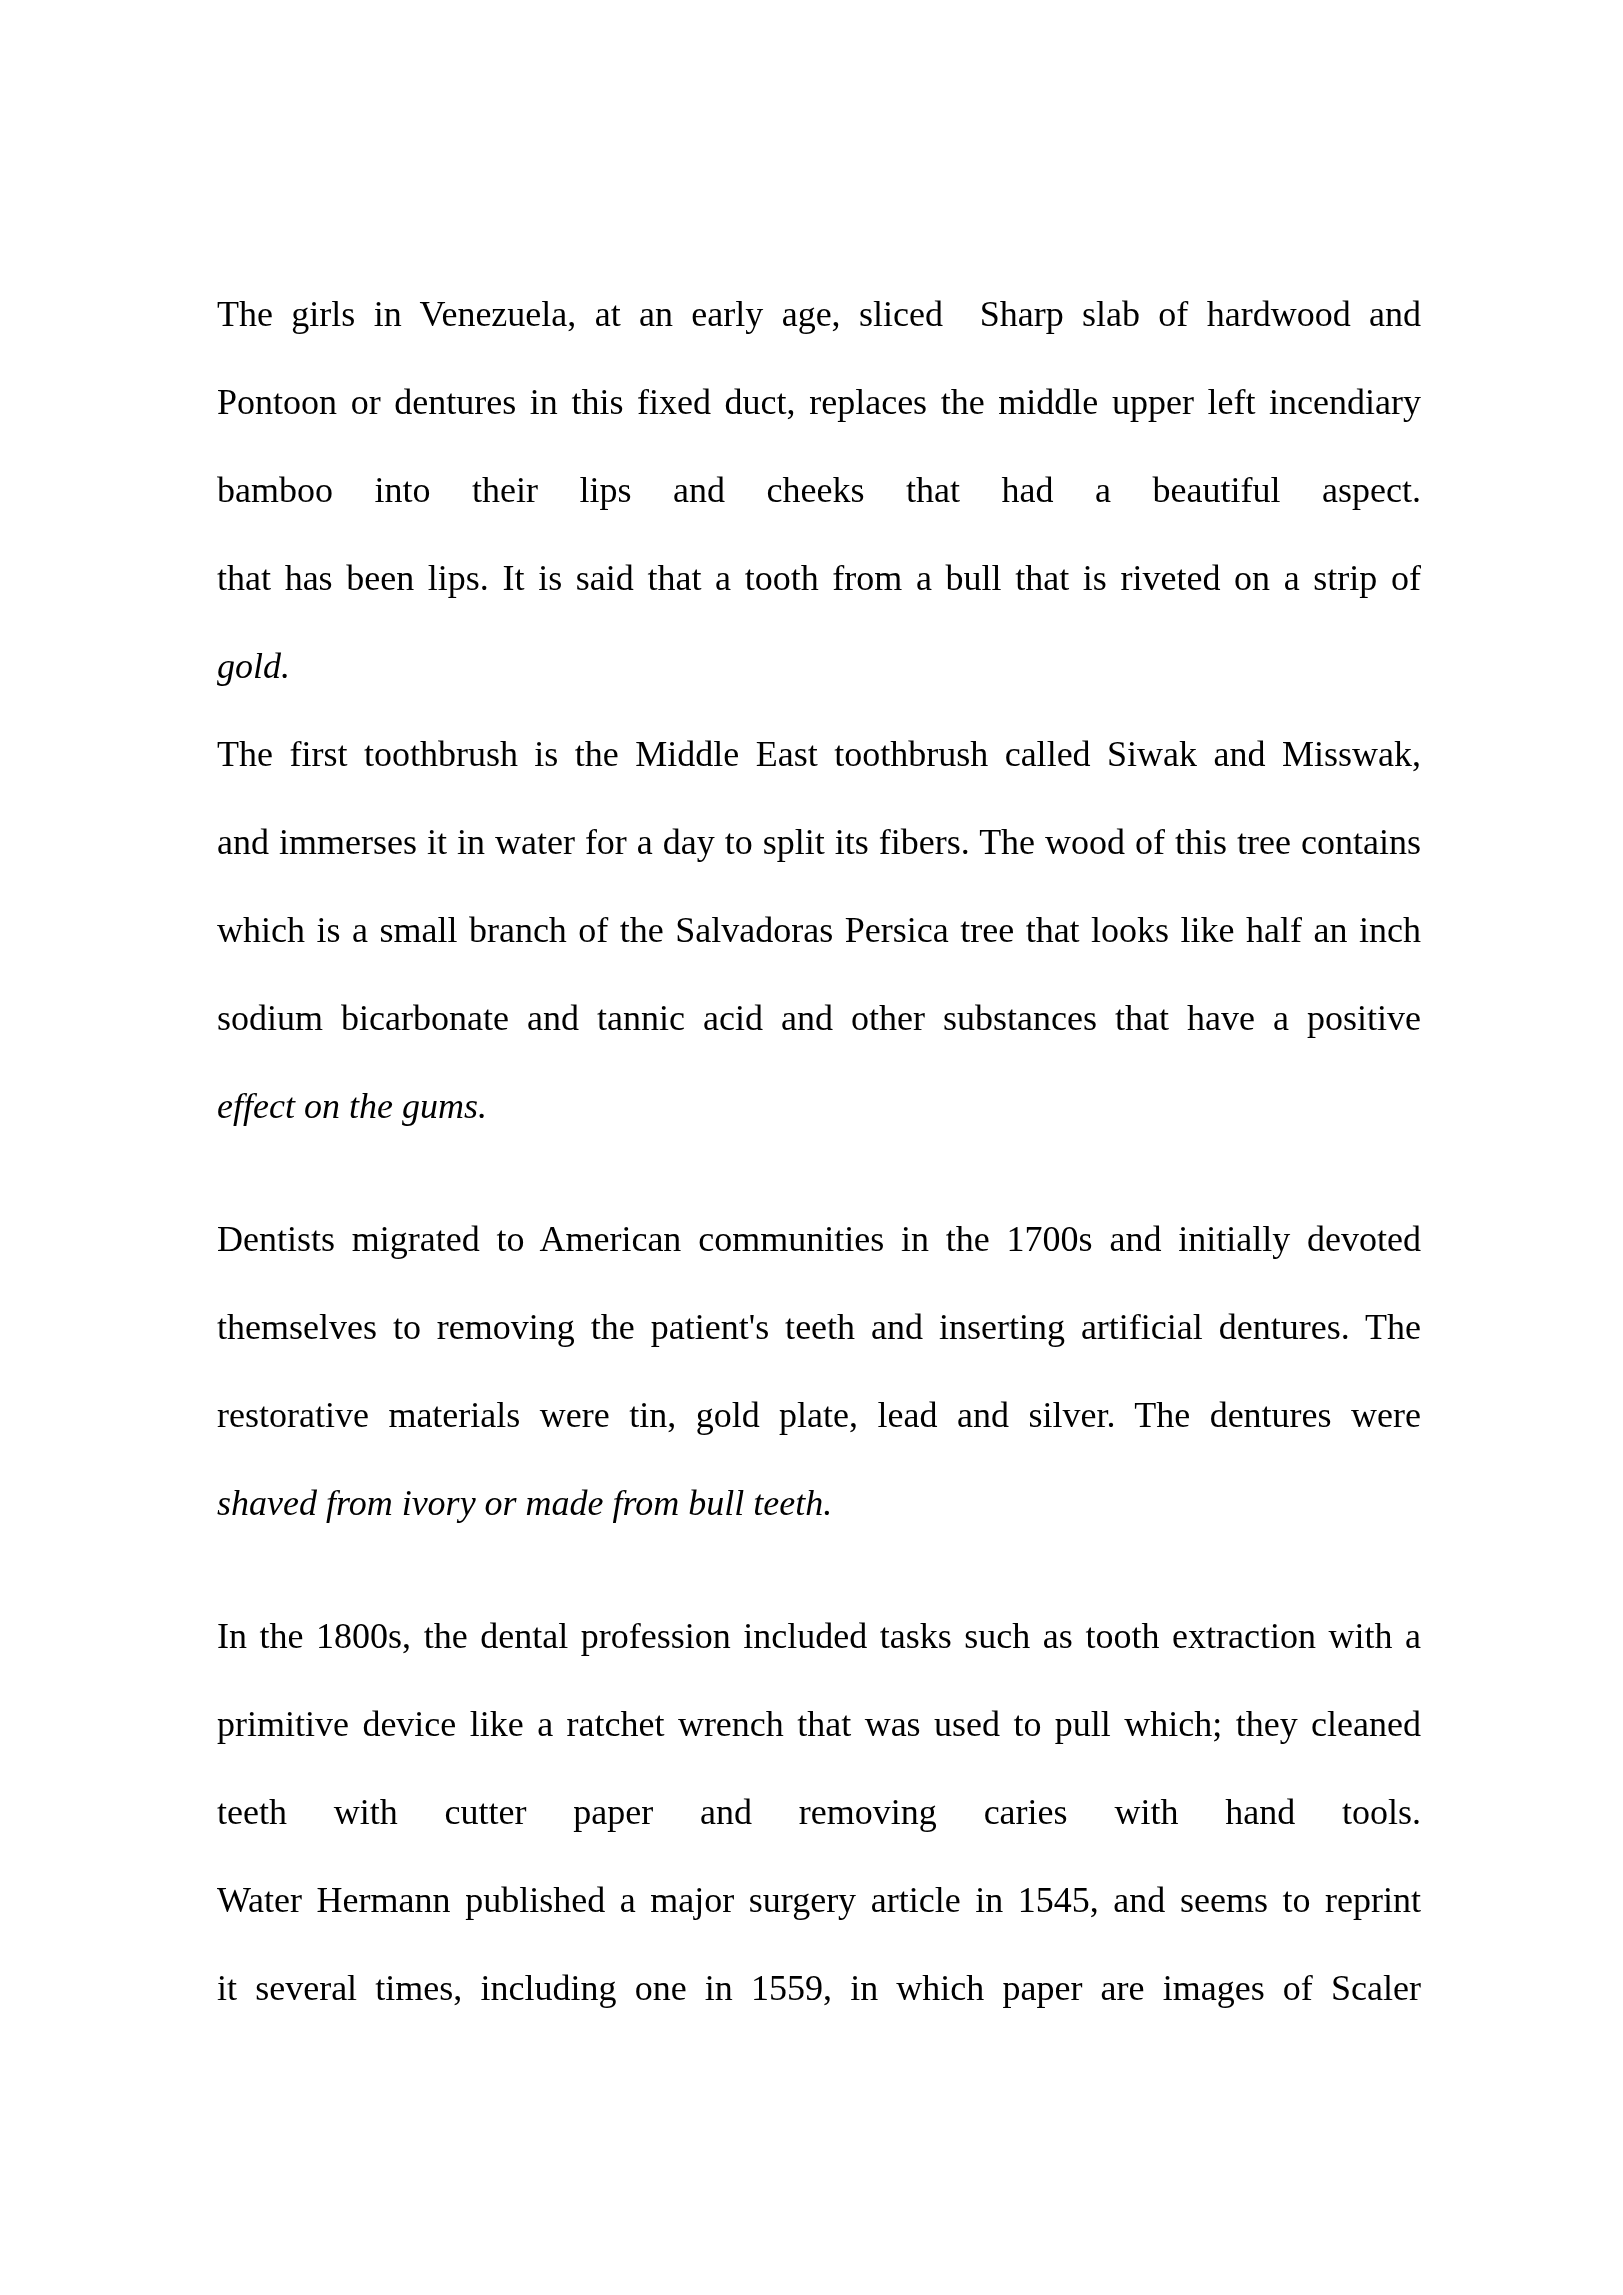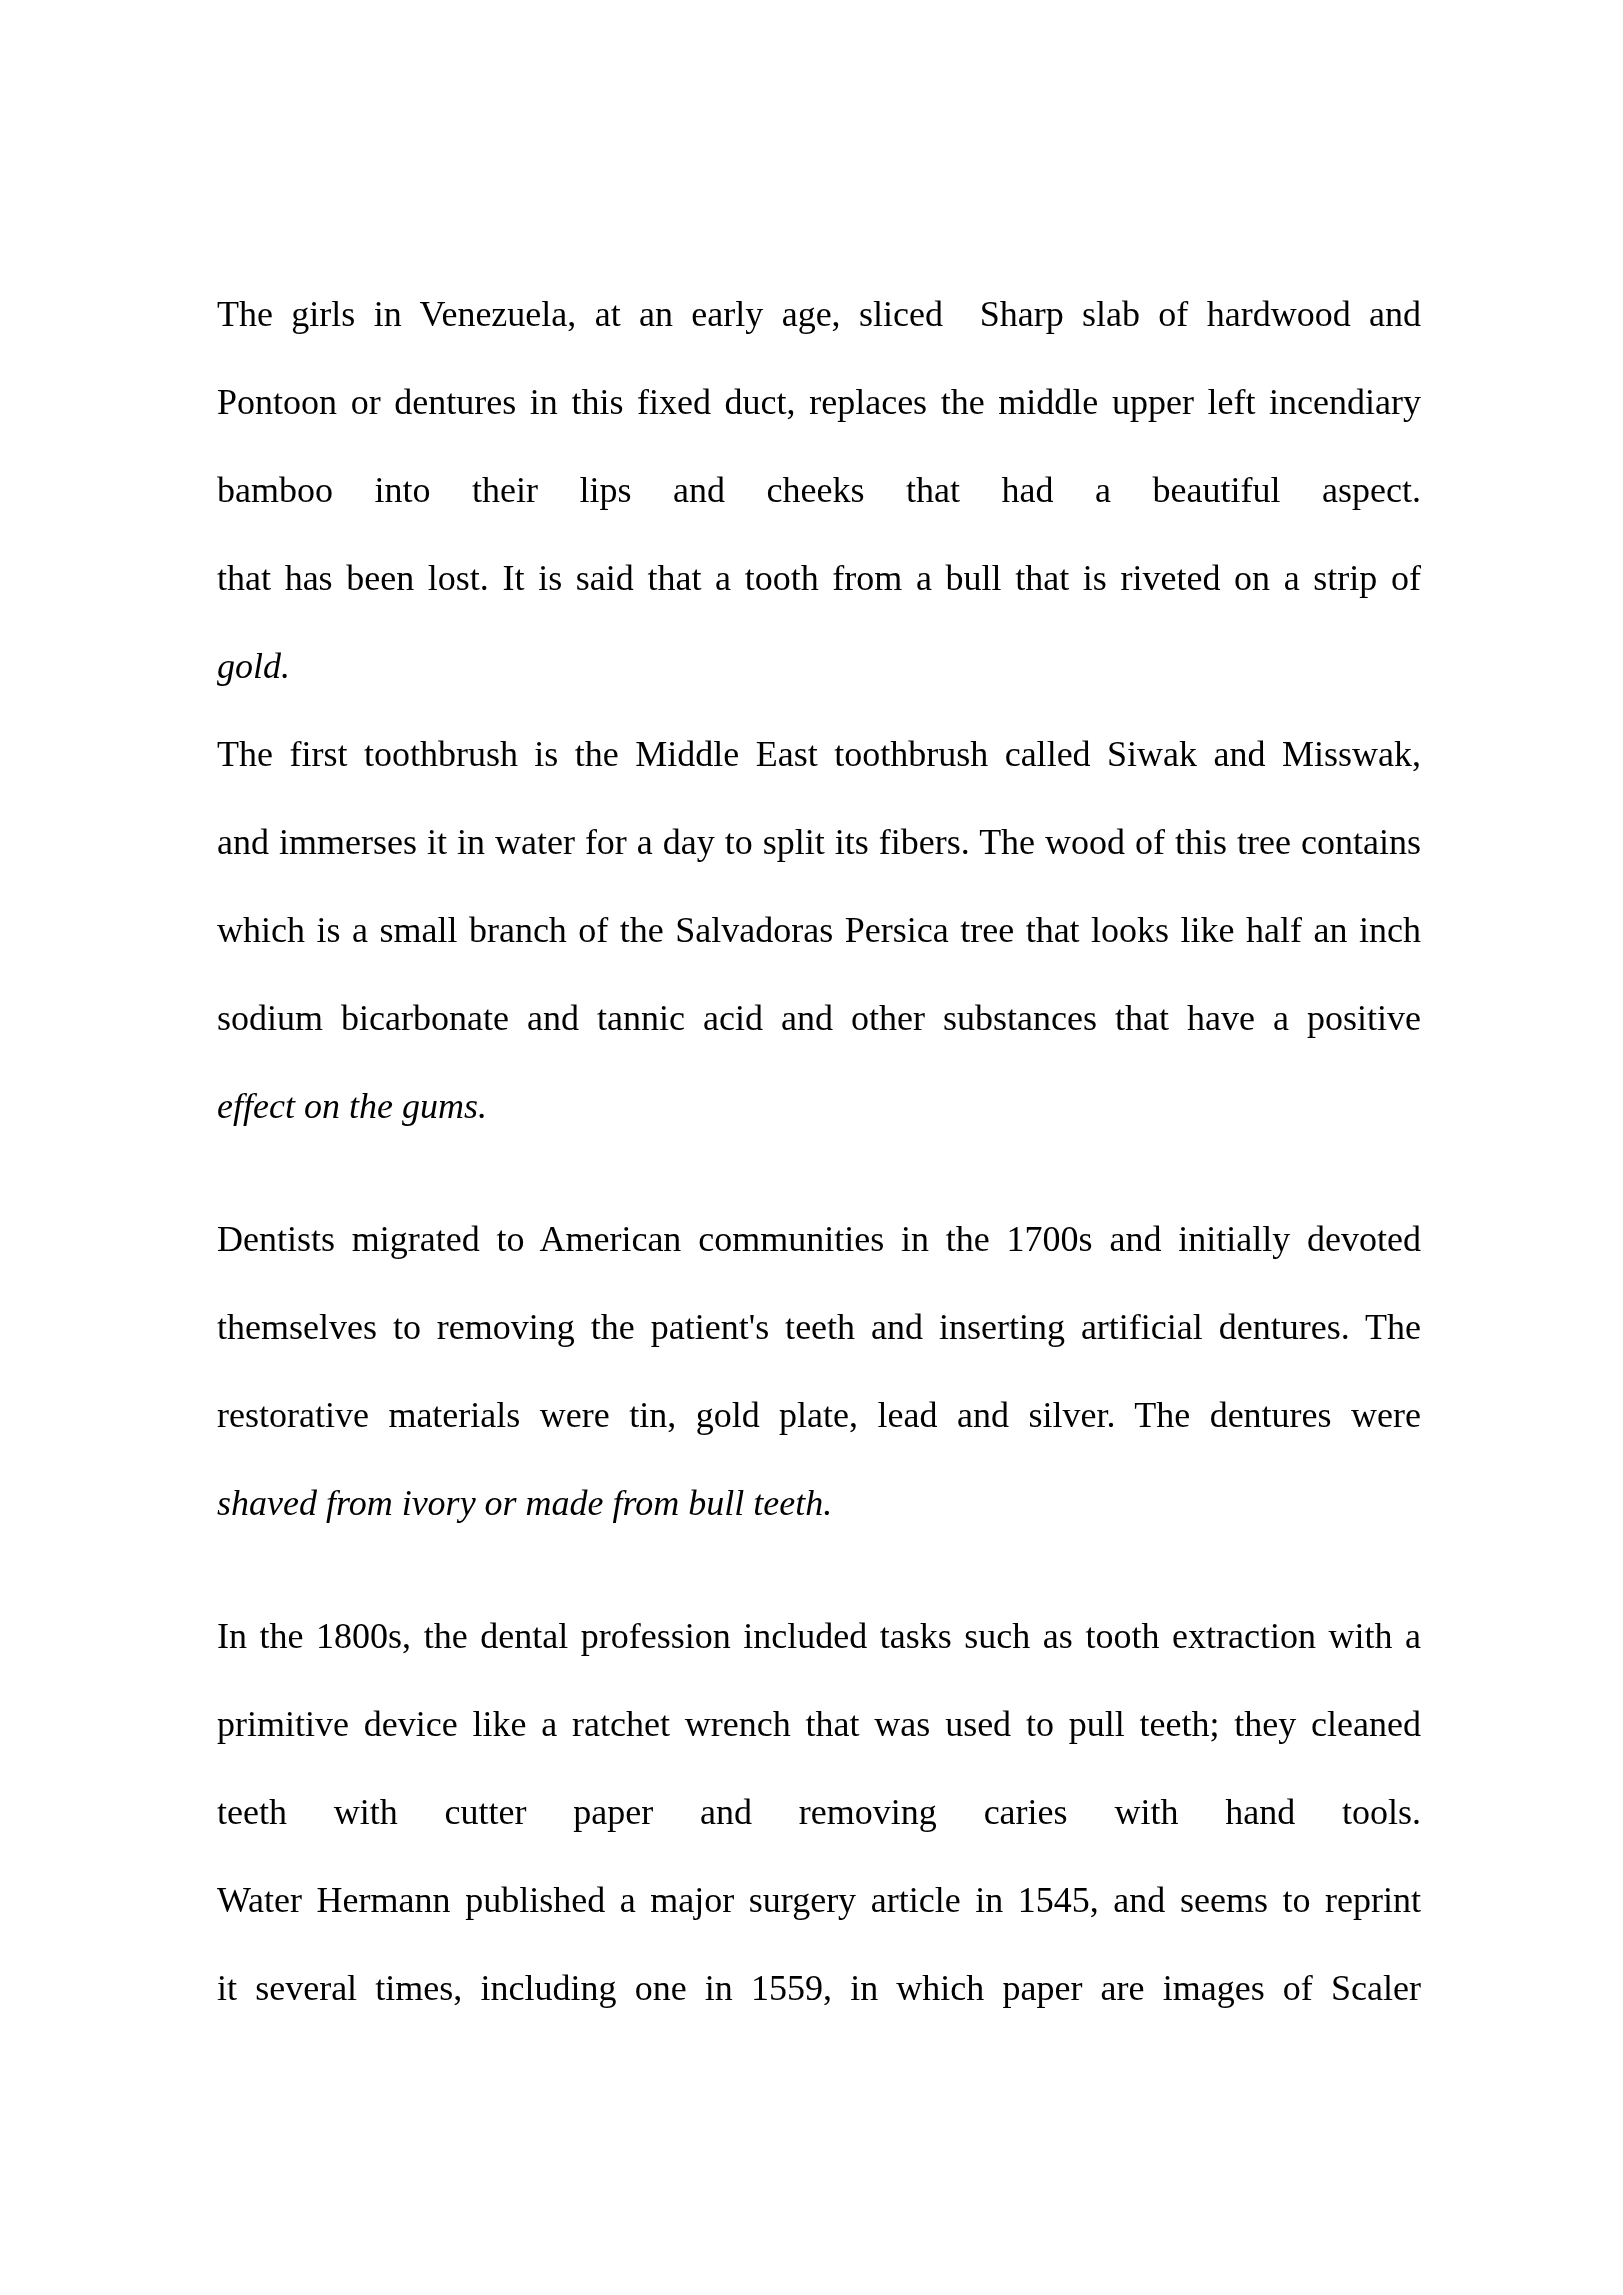--- a/index.html
+++ b/index.html
@@ -49,42 +49,42 @@
 </head>
 <body>
 
 <div class="page">
   <div class="text-body">
 
     <div class="para">
       <div class="line">The girls in Venezuela, at an early age, sliced&nbsp; Sharp slab of hardwood and</div>
       <div class="line">Pontoon or dentures in this fixed duct, replaces the middle upper left incendiary</div>
       <div class="line">bamboo into their lips and cheeks that had a beautiful aspect.</div>
-      <div class="line">that has been lost. It is said that a tooth from a bull that is riveted on a strip of</div>
+      <div class="line">that has been lips. It is said that a tooth from a bull that is riveted on a strip of</div>
       <div class="line final">gold.</div>
     </div>
 
     <div class="para">
       <div class="line">The first toothbrush is the Middle East toothbrush called Siwak and Misswak,</div>
       <div class="line">and immerses it in water for a day to split its fibers. The wood of this tree contains</div>
       <div class="line">which is a small branch of the Salvadoras Persica tree that looks like half an inch</div>
       <div class="line">sodium bicarbonate and tannic acid and other substances that have a positive</div>
       <div class="line final">effect on the gums.</div>
     </div>
 
     <div class="para spaced">
       <div class="line">Dentists migrated to American communities in the 1700s and initially devoted</div>
       <div class="line">themselves to removing the patient's teeth and inserting artificial dentures. The</div>
       <div class="line">restorative materials were tin, gold plate, lead and silver. The dentures were</div>
       <div class="line final">shaved from ivory or made from bull teeth.</div>
     </div>
 
     <div class="para spaced">
       <div class="line">In the 1800s, the dental profession included tasks such as tooth extraction with a</div>
-      <div class="line">primitive device like a ratchet wrench that was used to pull teeth; they cleaned</div>
+      <div class="line">primitive device like a ratchet wrench that was used to pull which; they cleaned</div>
       <div class="line">teeth with cutter paper and removing caries with hand tools.</div>
       <div class="line">Water Hermann published a major surgery article in 1545, and seems to reprint</div>
       <div class="line">it several times, including one in 1559, in which paper are images of Scaler</div>
     </div>
 
   </div>
 </div>
 
 
 </body></html>

